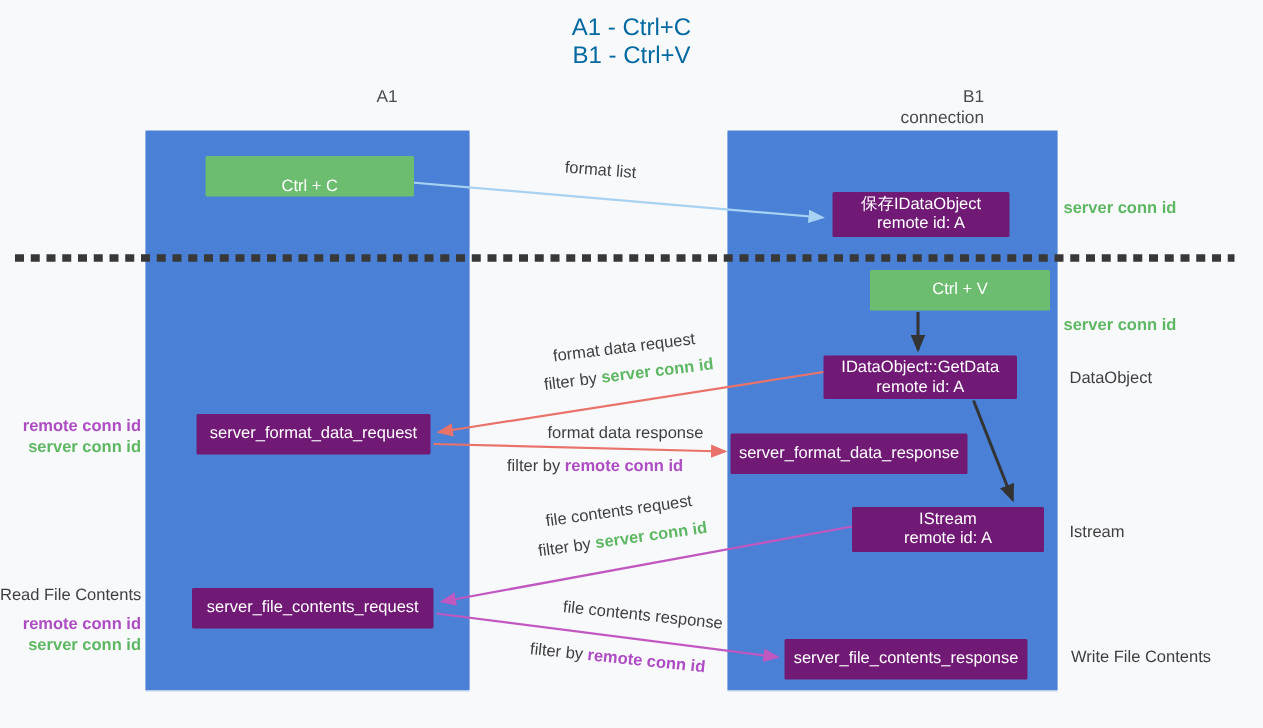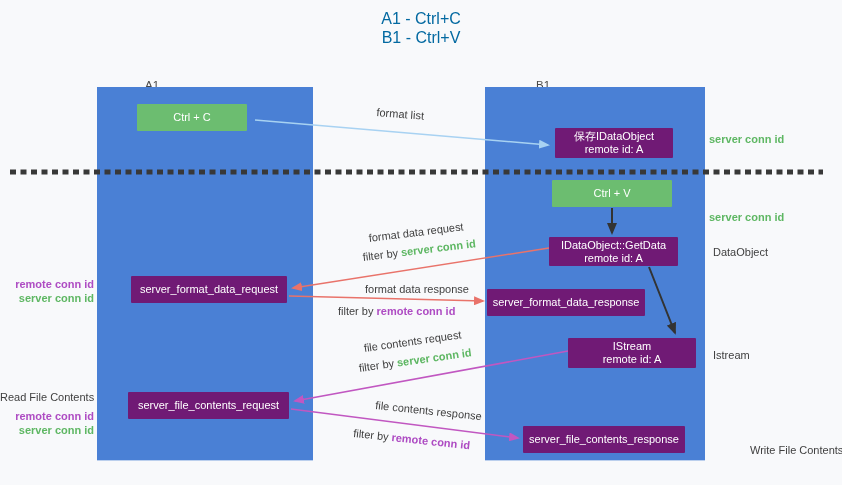--- a/index.html
+++ b/index.html
@@ -18,22 +18,22 @@
     text-align:center;font-size:16px;line-height:19px;color:#0369a1;
   }
   .lane{
     position:absolute;top:87px;height:373px;width:216px;
     background:#4a80d5;
     box-shadow:0 1px 0 rgba(74,128,213,.35);
   }
   #lane-left{left:97px;}
   #lane-right{left:485px;width:220px;}
   .lane-title{
-    position:absolute;top:58px;width:120px;text-align:left;
-    font-size:11.5px;line-height:14px;color:#4a4a4a;margin-top:20px;
+    position:absolute;top:58px;width:120px;text-align:right;
+    font-size:11.5px;line-height:14px;color:#4a4a4a;
   }
   #lane-title-left{left:145px;}
   #lane-title-right{left:536px;}
   .node{
     position:absolute;
     display:flex;flex-direction:column;align-items:center;justify-content:center;
     color:#ffffff;font-size:11px;line-height:13px;text-align:center;
     border-radius:1px;
   }
   .green-node{background:#6cbd70;}
@@ -99,30 +99,30 @@
 
     <line x1="289" y1="296" x2="483" y2="301" stroke="#e9736a" stroke-width="1.5" marker-end="url(#ah-salmon)"></line>
 
     <line x1="649" y1="267" x2="675" y2="333" stroke="#333333" stroke-width="2" marker-end="url(#ah-black)"></line>
 
     <line x1="568" y1="351" x2="295" y2="401" stroke="#c157c1" stroke-width="1.5" marker-end="url(#ah-magenta)"></line>
 
     <line x1="291" y1="409" x2="518" y2="438" stroke="#c157c1" stroke-width="1.5" marker-end="url(#ah-magenta)"></line>
   </svg>
 
-  <div class="node green-node" style="left:137px;top:104px;width:110px;height:27px;">
+  <div class="node green-node" style="left:137px;top:104px;width:139px;height:27px;justify-content:flex-end;">
     <div>Ctrl + C</div>
   </div>
 
   <div class="node orange-node" style="left:555px;top:128px;width:118px;height:30px;">
     <div>保存IDataObject</div>
     <div>remote id: A</div>
   </div>
 
-  <div class="node green-node" style="left:552px;top:180px;width:120px;height:27px;">
+  <div class="node green-node" style="left:580px;top:180px;width:120px;height:27px;">
     <div>Ctrl + V</div>
   </div>
 
   <div class="node orange-node" style="left:549px;top:237px;width:129px;height:29px;">
     <div>IDataObject::GetData</div>
     <div>remote id: A</div>
   </div>
 
   <div class="node orange-node" style="left:131px;top:276px;width:156px;height:27px;">
     <div>server_format_data_request</div>
@@ -156,21 +156,21 @@
   <div class="edge-label" style="left:363px;top:342px;transform:rotate(-8deg);">file contents request</div>
   <div class="edge-label" style="left:358px;top:362px;transform:rotate(-8deg);"><span>filter by</span> <span class="kw-green">server conn id</span></div>
 
   <div class="edge-label" style="left:376px;top:399px;transform:rotate(6deg);">file contents response</div>
   <div class="edge-label" style="left:354px;top:427px;transform:rotate(6deg);"><span>filter by</span> <span class="kw-purple">remote conn id</span></div>
 
   <div class="side-label side-green" style="left:709px;top:133px;">server conn id</div>
   <div class="side-label side-green" style="left:709px;top:211px;">server conn id</div>
   <div class="side-label" style="left:713px;top:246px;">DataObject</div>
   <div class="side-label" style="left:713px;top:349px;">Istream</div>
-  <div class="side-label" style="left:714px;top:444px;margin-left:36px;">Write File Contents</div>
+  <div class="side-label" style="left:714px;top:432px;">Write File Contents</div>
 
   <div class="side-label side-purple left-col" style="top:278px;">remote conn id</div>
   <div class="side-label side-green left-col" style="top:292px;">server conn id</div>
   <div class="side-label left-col" style="top:391px;">Read File Contents</div>
   <div class="side-label side-purple left-col" style="top:410px;">remote conn id</div>
   <div class="side-label side-green left-col" style="top:424px;">server conn id</div>
 
 </div>
 
 </body></html>

